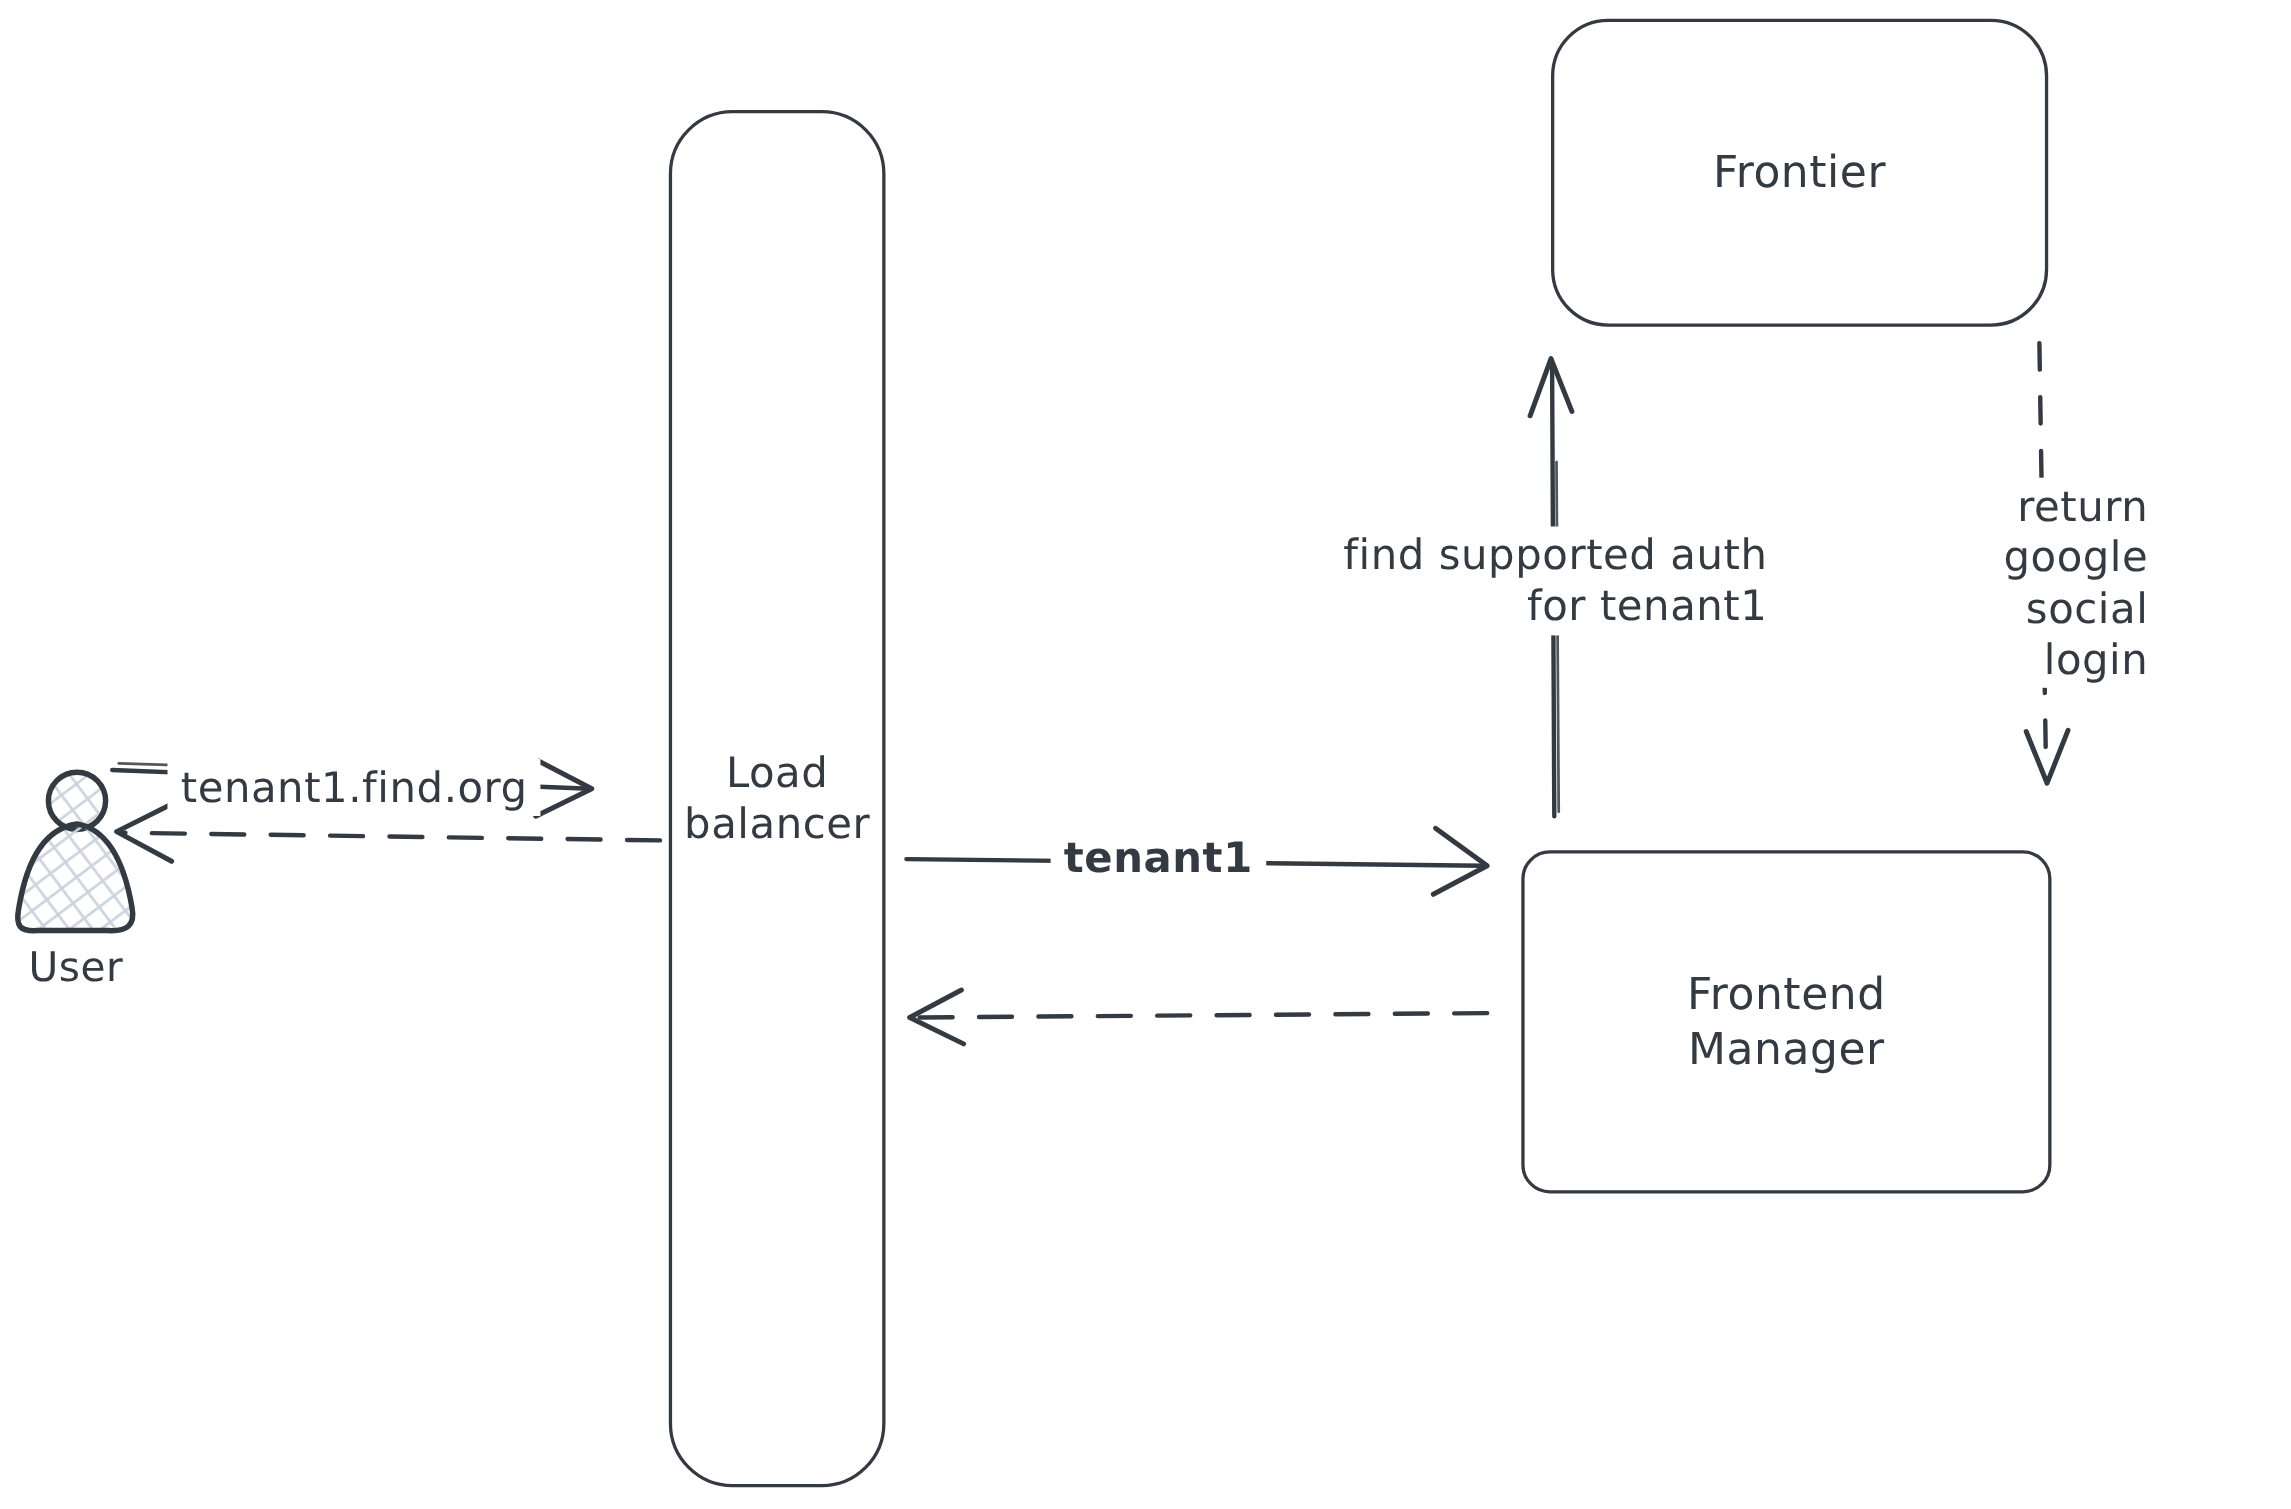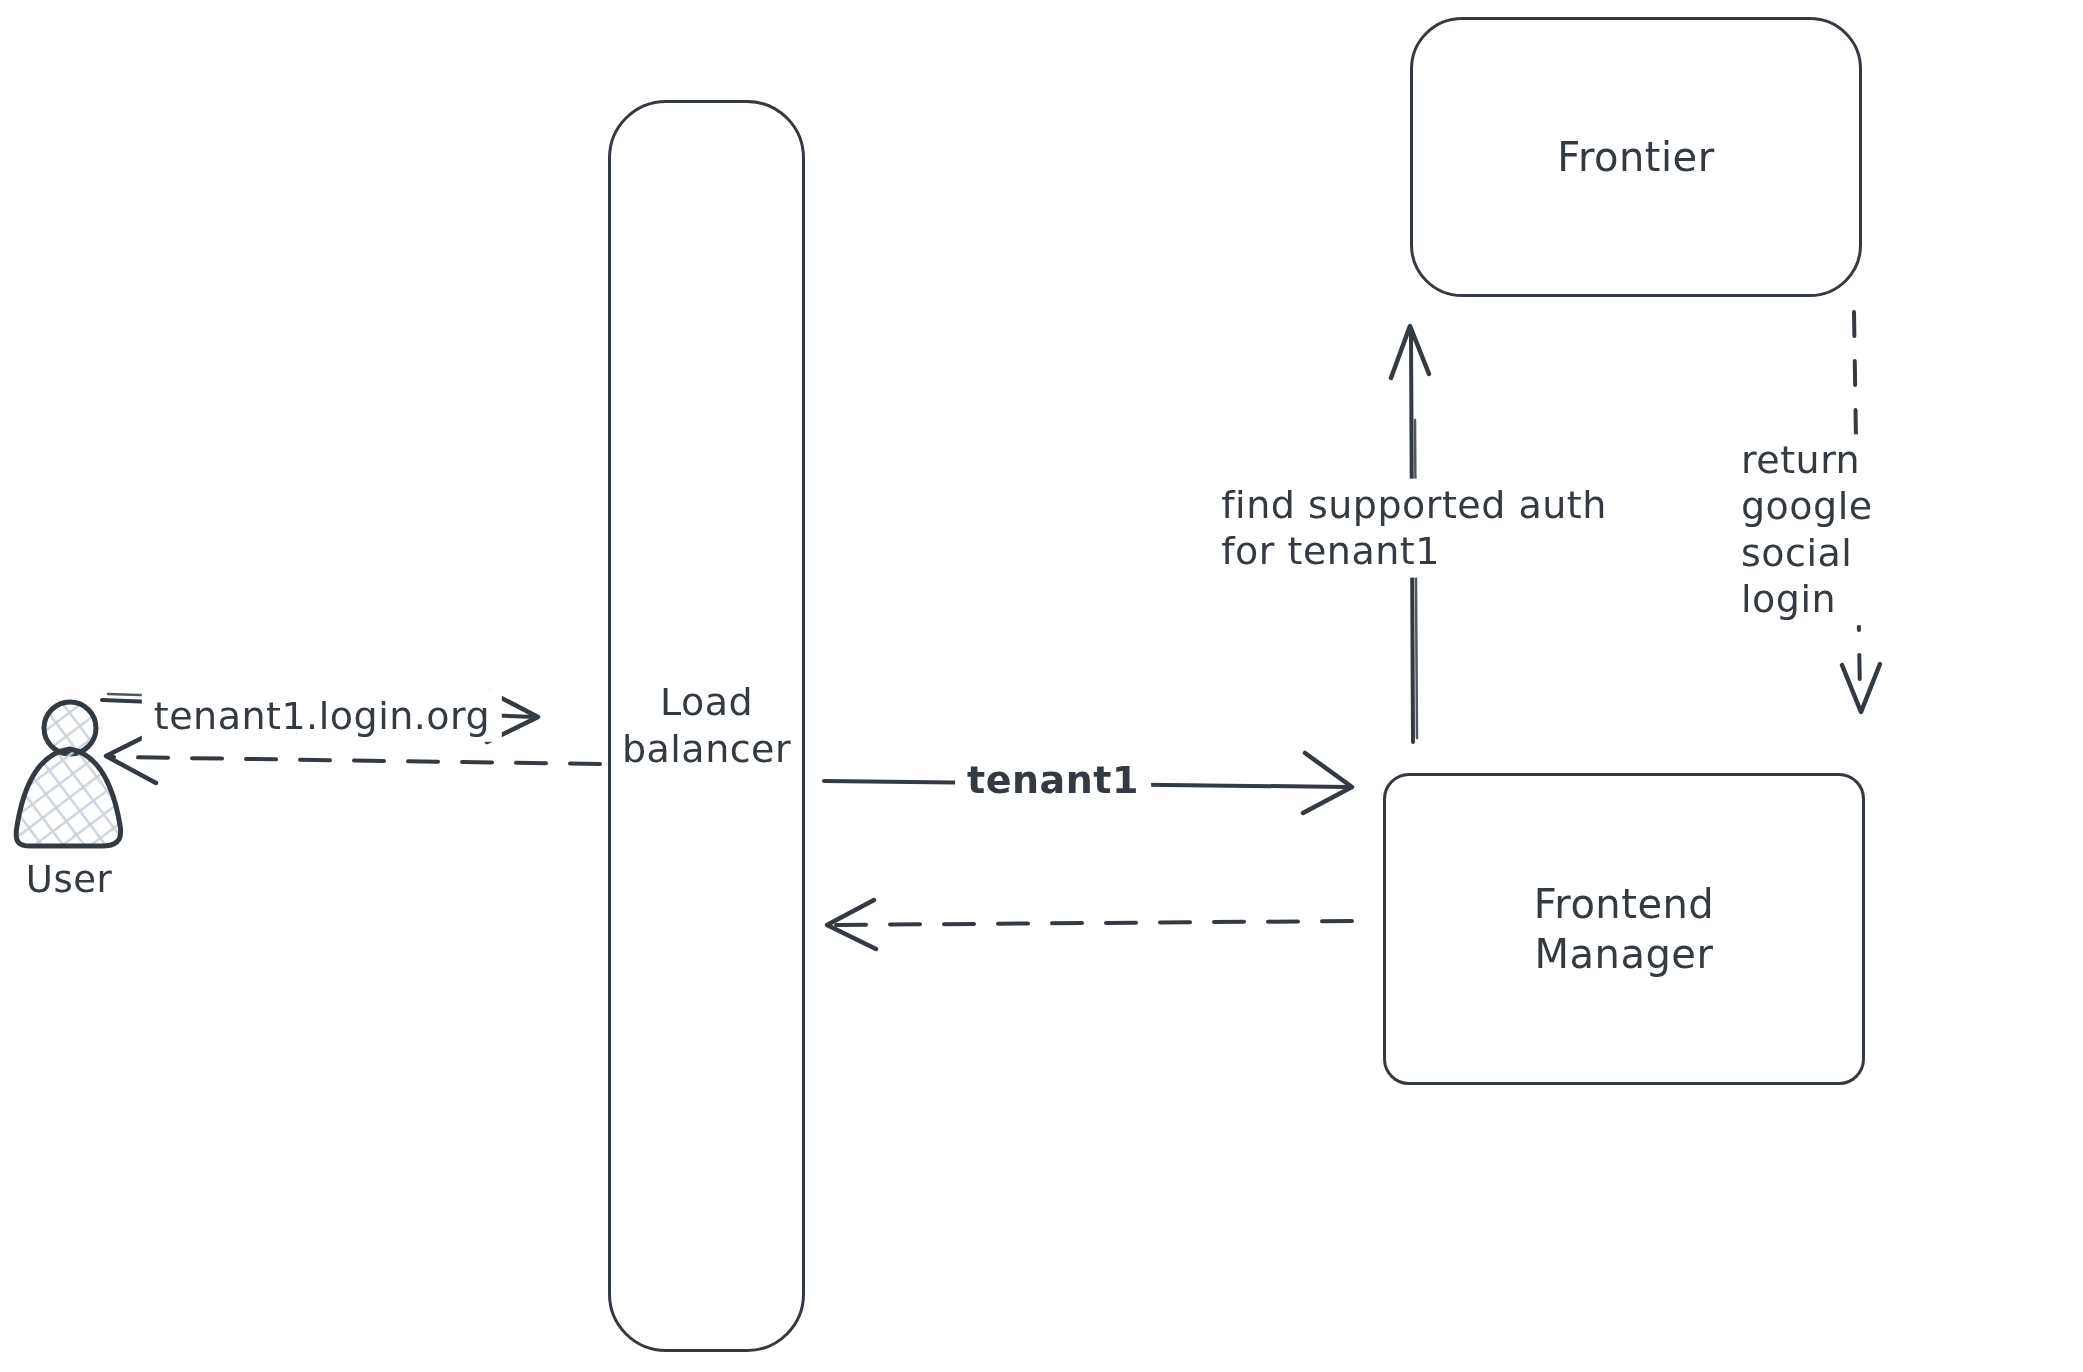--- a/index.html
+++ b/index.html
@@ -58,21 +58,21 @@
     letter-spacing: .5px;
   }
   .edge-label {
     position: absolute;
     transform: translate(-50%, -50%);
     background: var(--bg);
     padding: 3px 12px;
     font-size: 38px;
     line-height: 1.22;
     white-space: pre-line;
-    text-align: left;
+    text-align: right;
     letter-spacing: .5px;
   }
   .plain-label {
     position: absolute;
     transform: translate(-50%, -50%);
     font-size: 37px;
     letter-spacing: .5px;
   }
   #node-load-balancer { left: 608px; top: 100px; width: 197px; height: 1252px; border-radius: 58px; }
   #node-load-balancer .node-label { font-size: 38px; }
@@ -147,21 +147,21 @@
 
   <div class="node" id="node-frontier">
     <div class="node-label">Frontier</div>
   </div>
 
   <div class="node" id="node-frontend-manager">
     <div class="node-label">Frontend
 Manager</div>
   </div>
 
-  <div class="edge-label" id="label-request">tenant1.login.org</div>
+  <div class="edge-label" id="label-request">tenant1.find.org</div>
   <div class="edge-label" id="label-forward">tenant1</div>
   <div class="edge-label" id="label-find-auth">find supported auth
 for tenant1</div>
   <div class="edge-label" id="label-return-login">return google social
 login</div>
 
   <div class="plain-label" id="label-user">User</div>
 
 </div>
 

